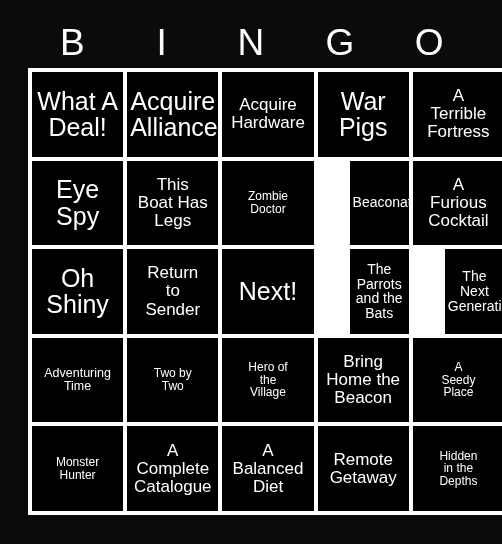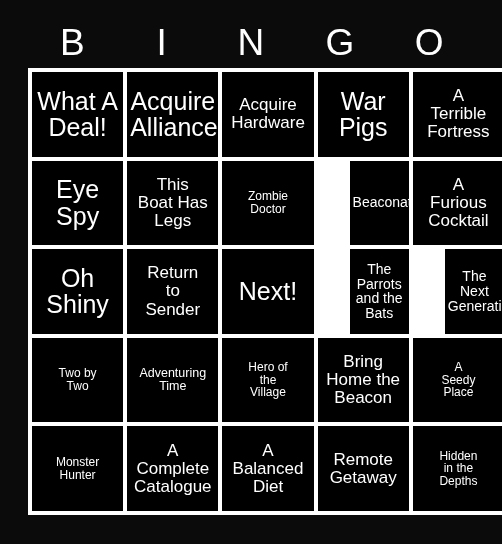--- a/index.html
+++ b/index.html
@@ -163,29 +163,29 @@
       <div class="bingo-cell sz-xs">
         <span class="cell-text">The
 Parrots
 and the
 Bats</span>
       </div>
       <div class="bingo-cell sz-xs">
         <span class="cell-text">The Next
 Generation</span>
       </div>
-      <div class="bingo-cell sz-md">
-        <span class="cell-text">Two by
-Two</span>
-      </div>
       <div class="bingo-cell sz-xxs">
         <span class="cell-text">Adventuring
 Time</span>
       </div>
       <div class="bingo-cell sz-md">
+        <span class="cell-text">Two by
+Two</span>
+      </div>
+      <div class="bingo-cell sz-md">
         <span class="cell-text">Hero of
 the
 Village</span>
       </div>
       <div class="bingo-cell sz-sm">
         <span class="cell-text">Bring
 Home the
 Beacon</span>
       </div>
       <div class="bingo-cell sz-md">

